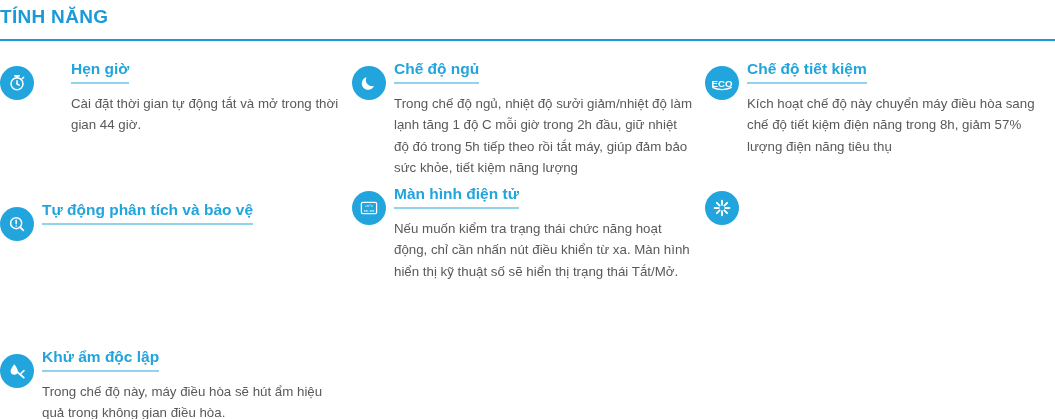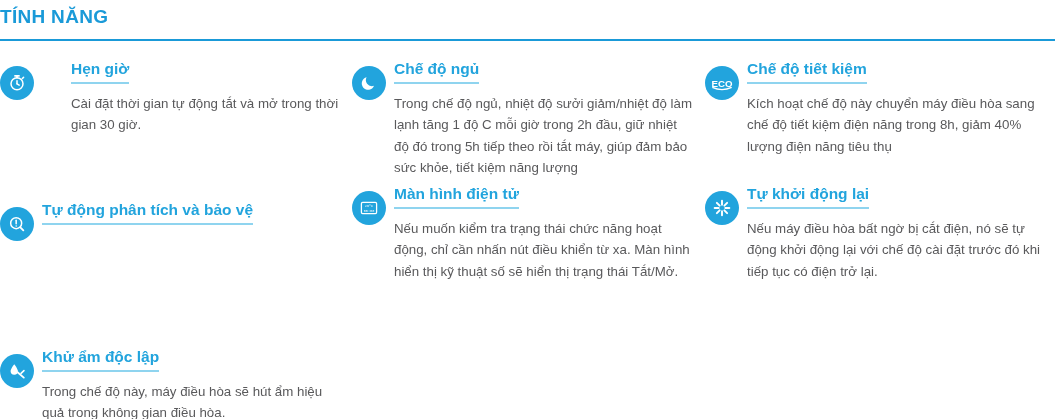--- a/index.html
+++ b/index.html
@@ -112,21 +112,21 @@
           <line x1="12" y1="13" x2="12" y2="9.2"></line>
           <line x1="12" y1="13" x2="14.6" y2="14.6"></line>
           <line x1="9.6" y1="3.4" x2="14.4" y2="3.4" stroke-width="2.2"></line>
           <line x1="12" y1="3.4" x2="12" y2="5.6" stroke-width="2.2"></line>
           <line x1="18.4" y1="6.6" x2="19.9" y2="5.2"></line>
         </svg>
       </div>
     </div>
     <div class="ftext">
       <div class="fhead">Hẹn giờ</div>
-      <div class="fbody">Cài đặt thời gian tự động tắt và mở trong thời gian 30 giờ.</div>
+      <div class="fbody">Cài đặt thời gian tự động tắt và mở trong thời gian 44 giờ.</div>
     </div>
   </div>
 
   <div class="feature c2 r1">
     <div class="icon-wrap">
       <div class="icon-circle">
         <svg width="20" height="20" viewBox="0 0 24 24">
           <path d="M16.8 15.6A7.2 7.2 0 0 1 9.1 5.2a7.6 7.6 0 1 0 8.9 10.2 7.3 7.3 0 0 1-1.2 0.2z" fill="#ffffff"></path>
         </svg>
       </div>
@@ -141,21 +141,21 @@
     <div class="icon-wrap">
       <div class="icon-circle">
         <svg width="30" height="30" viewBox="0 0 34 34">
           <text x="17" y="21" text-anchor="middle" font-family="Liberation Sans, sans-serif" font-size="11" font-weight="bold" fill="#ffffff">ECO</text>
           <path d="M6 22 q11 5 22 0" stroke="#ffffff" stroke-width="1.4" fill="none"></path>
         </svg>
       </div>
     </div>
     <div class="ftext">
       <div class="fhead">Chế độ tiết kiệm</div>
-      <div class="fbody">Kích hoạt chế độ này chuyển máy điều hòa sang chế độ tiết kiệm điện năng trong 8h, giảm 40% lượng điện năng tiêu thụ</div>
+      <div class="fbody">Kích hoạt chế độ này chuyển máy điều hòa sang chế độ tiết kiệm điện năng trong 8h, giảm 57% lượng điện năng tiêu thụ</div>
     </div>
   </div>
 
   <div class="feature c1 r2">
     <div class="icon-wrap">
       <div class="icon-circle">
         <svg width="20" height="20" viewBox="0 0 24 24" fill="none" stroke="#ffffff" stroke-width="1.8" stroke-linecap="round">
           <circle cx="11" cy="11" r="6.6"></circle>
           <line x1="11" y1="7.6" x2="11" y2="11.6"></line>
           <circle cx="11" cy="14.3" r="0.9" fill="#ffffff" stroke="none"></circle>
@@ -192,24 +192,20 @@
           <line x1="12" y1="15.6" x2="12" y2="20"></line>
           <line x1="4" y1="12" x2="8.4" y2="12"></line>
           <line x1="15.6" y1="12" x2="20" y2="12"></line>
           <line x1="6.4" y1="6.4" x2="9.4" y2="9.4"></line>
           <line x1="14.6" y1="14.6" x2="17.6" y2="17.6"></line>
           <line x1="17.6" y1="6.4" x2="14.6" y2="9.4"></line>
           <line x1="9.4" y1="14.6" x2="6.4" y2="17.6"></line>
         </svg>
       </div>
     </div>
-    <div class="ftext">
-      <div class="fhead">Tự khởi động lại</div>
-      <div class="fbody">Nếu máy điều hòa bất ngờ bị cắt điện, nó sẽ tự động khởi động lại với chế độ cài đặt trước đó khi tiếp tục có điện trở lại.</div>
-    </div>
   </div>
 
   <div class="feature c1 r3">
     <div class="icon-wrap">
       <div class="icon-circle">
         <svg width="22" height="22" viewBox="0 0 24 24" fill="none" stroke="#ffffff" stroke-width="1.7" stroke-linecap="round">
           <path d="M9 4.5 C9 4.5 5 9.6 5 12.1 a4 4 0 0 0 8 0 C13 9.6 9 4.5 9 4.5 z" fill="#ffffff" stroke="none"></path>
           <line x1="12.6" y1="13.4" x2="19.4" y2="19.2" stroke-width="2"></line>
           <line x1="16.4" y1="14.6" x2="19.6" y2="11.6"></line>
         </svg>

